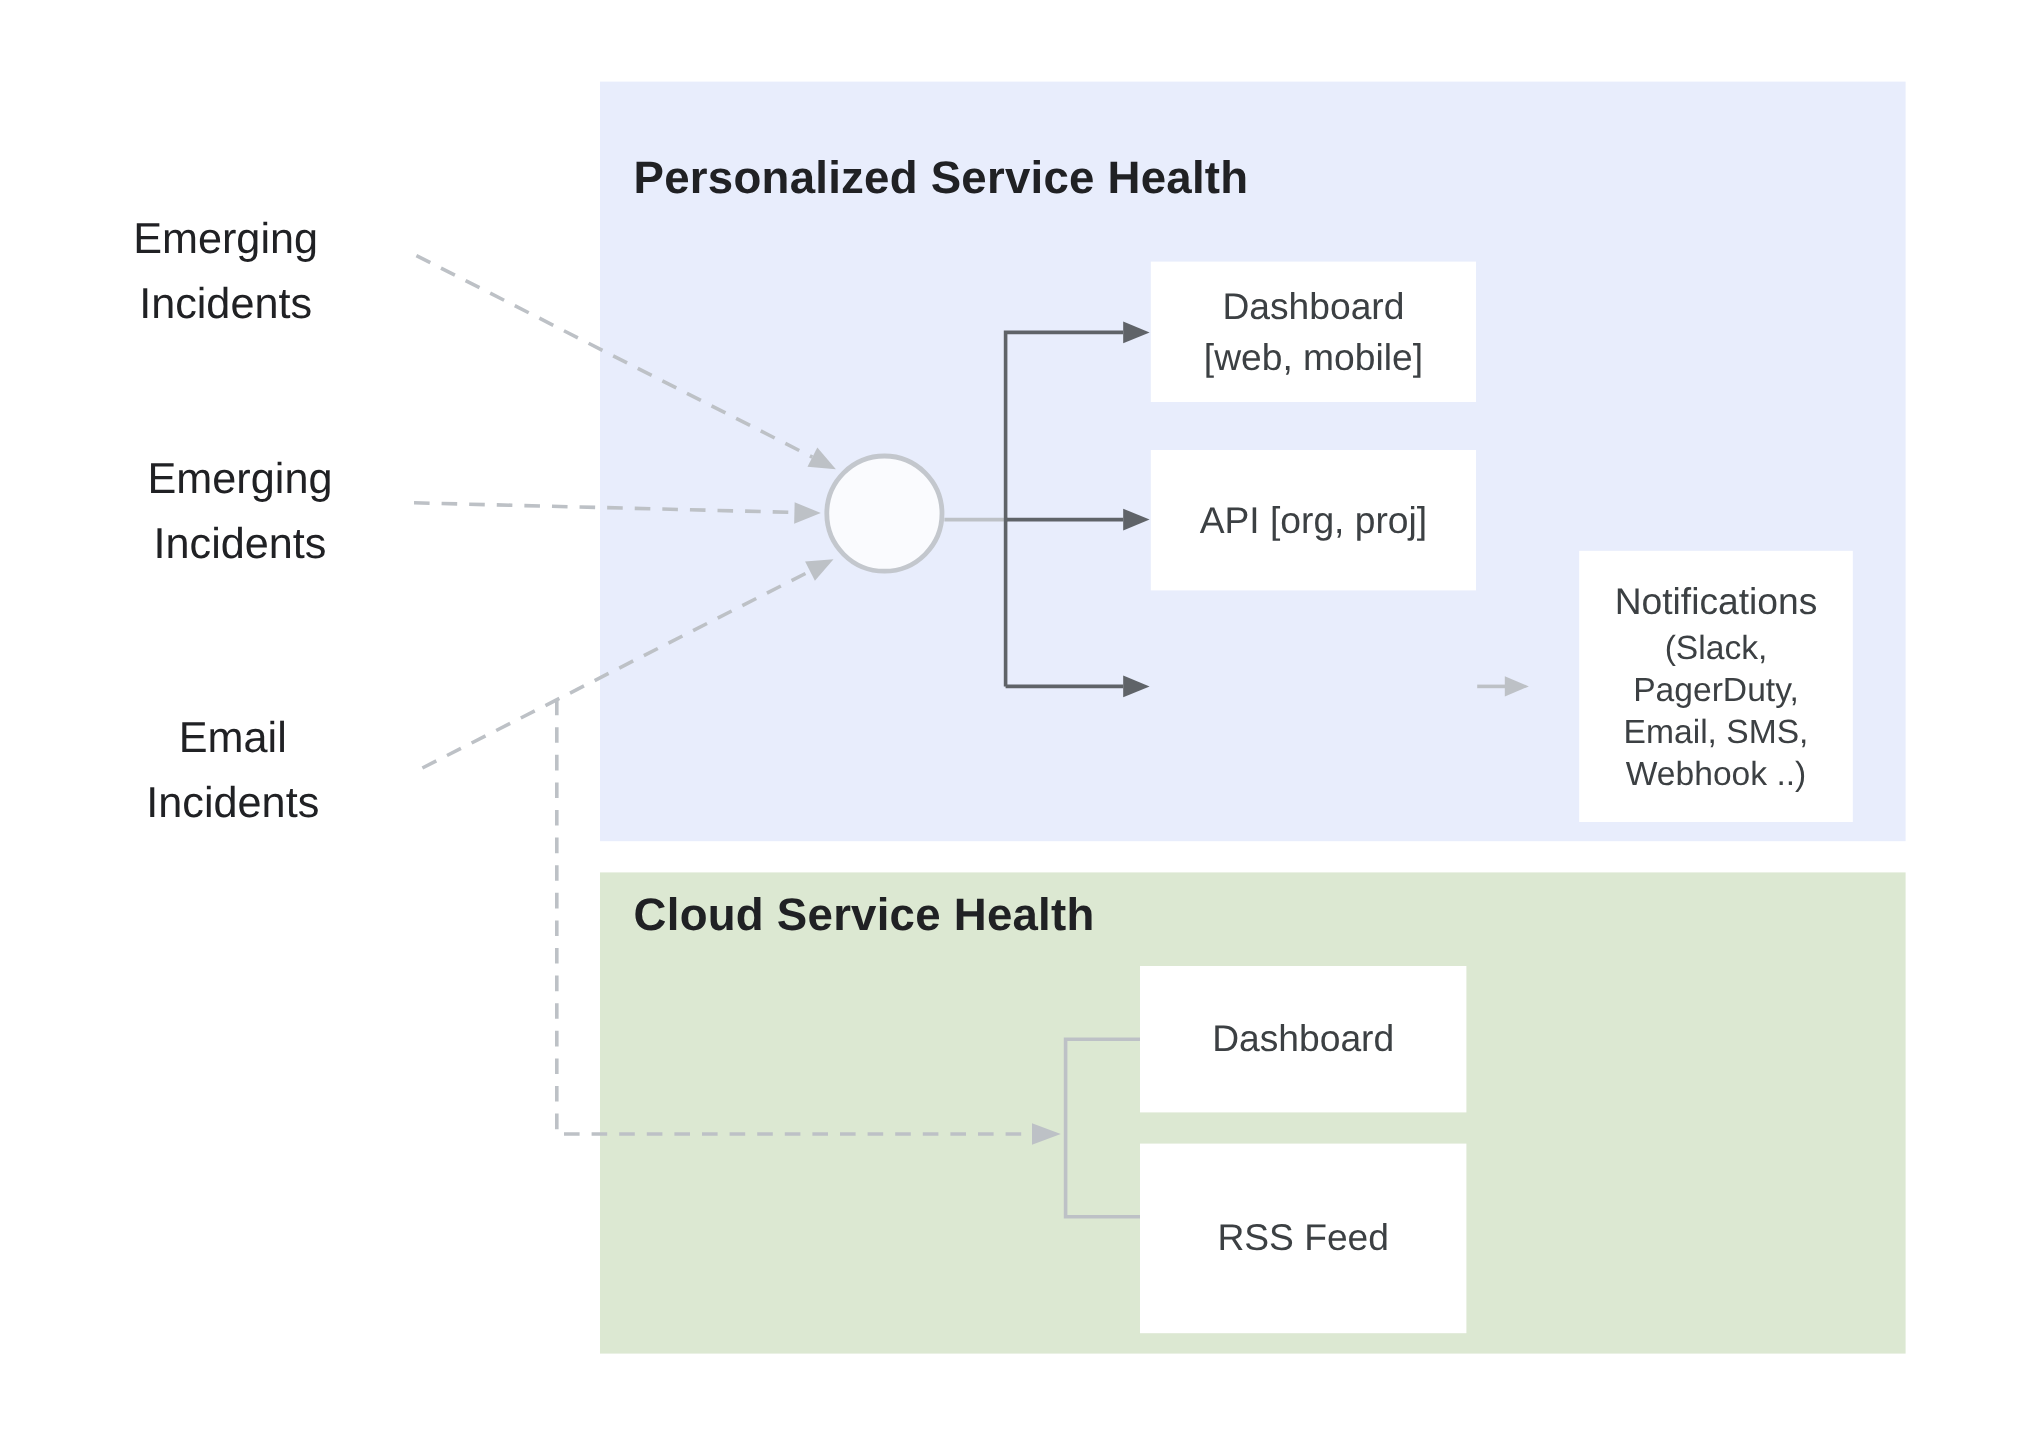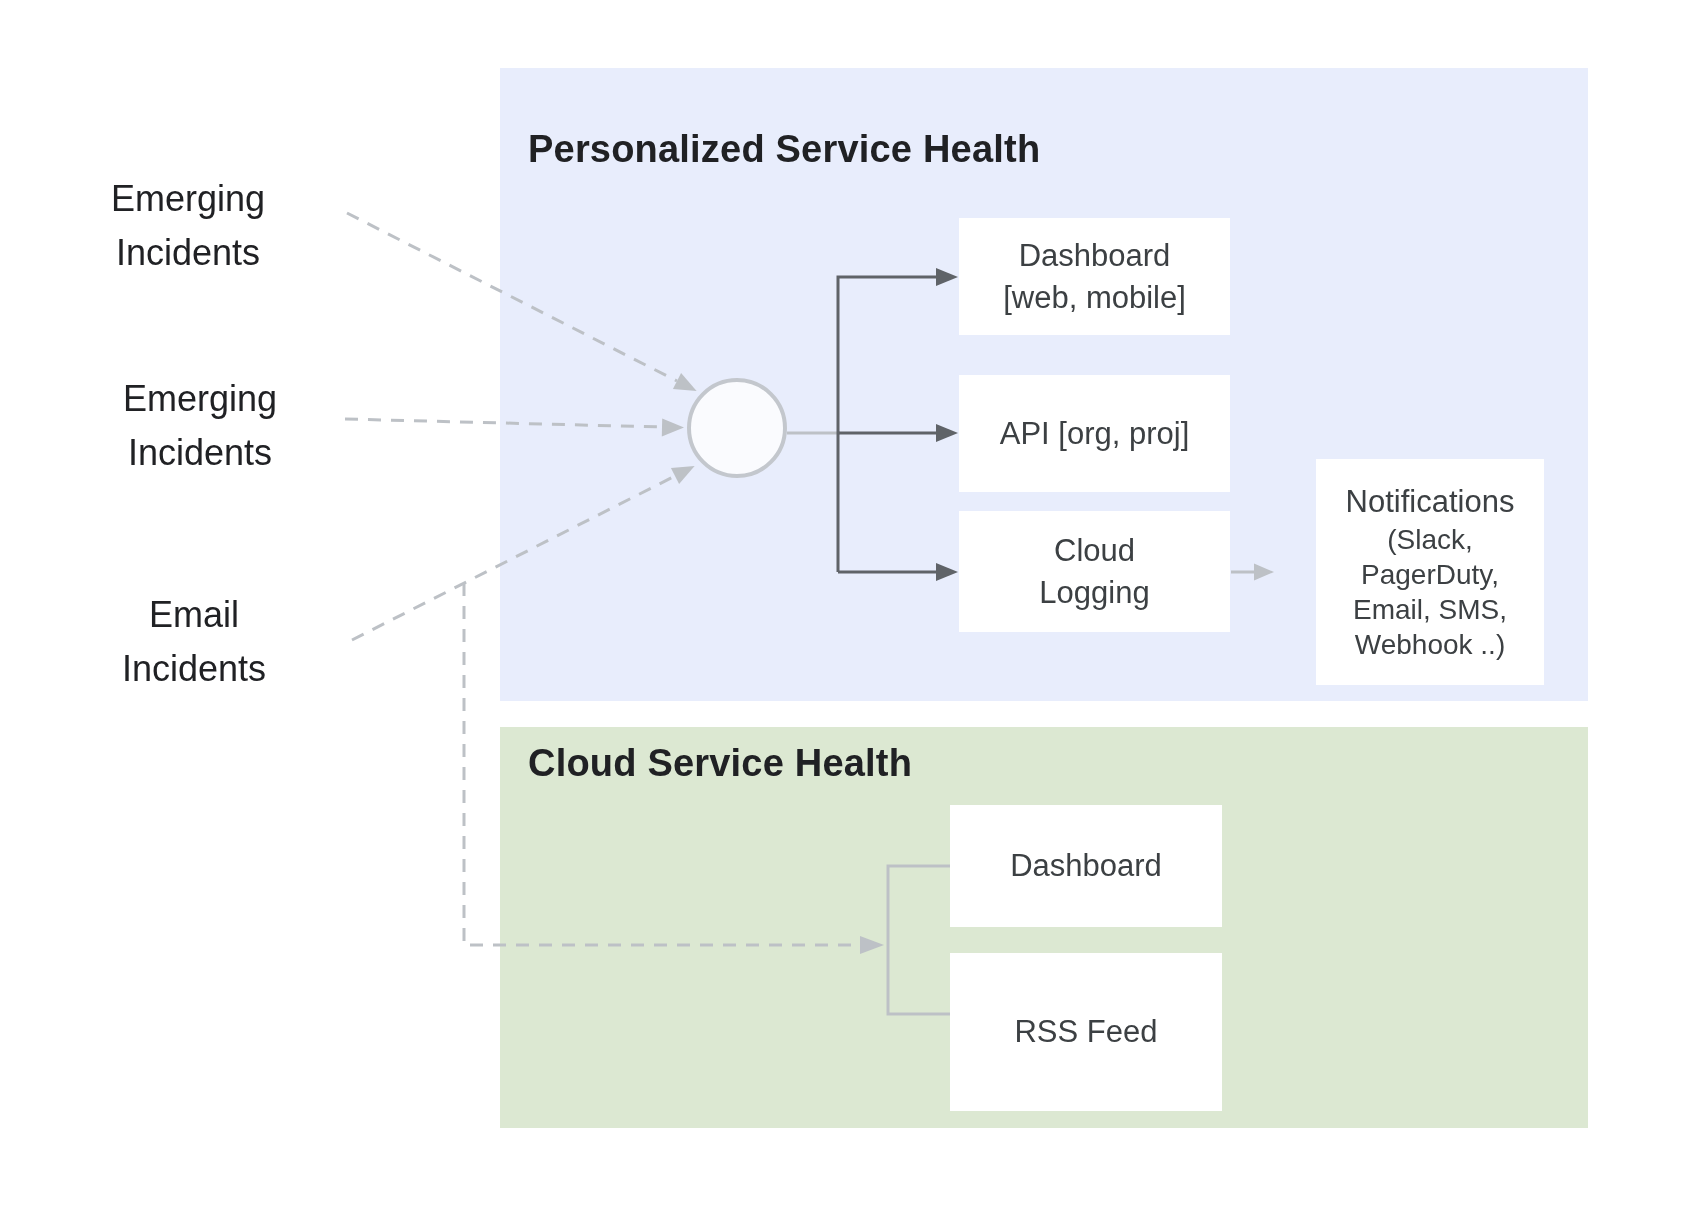--- a/index.html
+++ b/index.html
@@ -107,24 +107,20 @@
 
   <div class="hub"></div>
 
   <div class="node node-dash1">
     <div>Dashboard</div>
     <div>[web, mobile]</div>
   </div>
   <div class="node node-api">
     <div>API [org, proj]</div>
   </div>
-  <div class="node node-log">
-    <div>Cloud</div>
-    <div>Logging</div>
-  </div>
   <div class="node node-notif">
     <div>Notifications</div>
     <div class="detail">(Slack, PagerDuty,</div>
     <div class="detail">Email, SMS,</div>
     <div class="detail">Webhook ..)</div>
   </div>
 
   <div class="node node-gdash">
     <div>Dashboard</div>
   </div>

